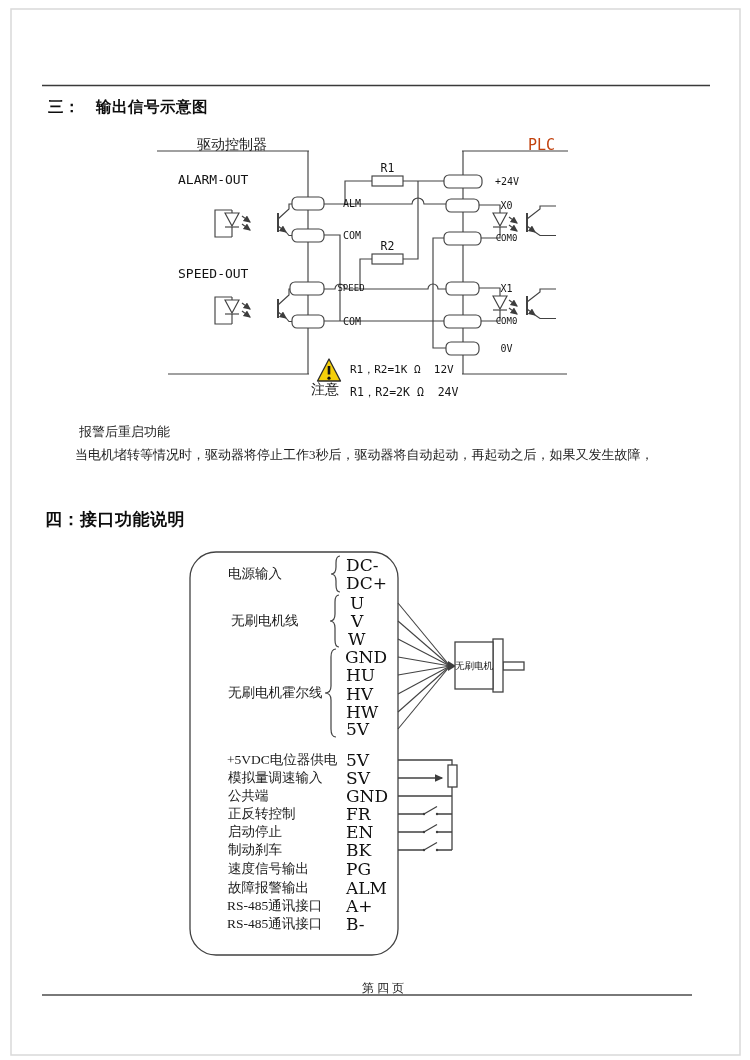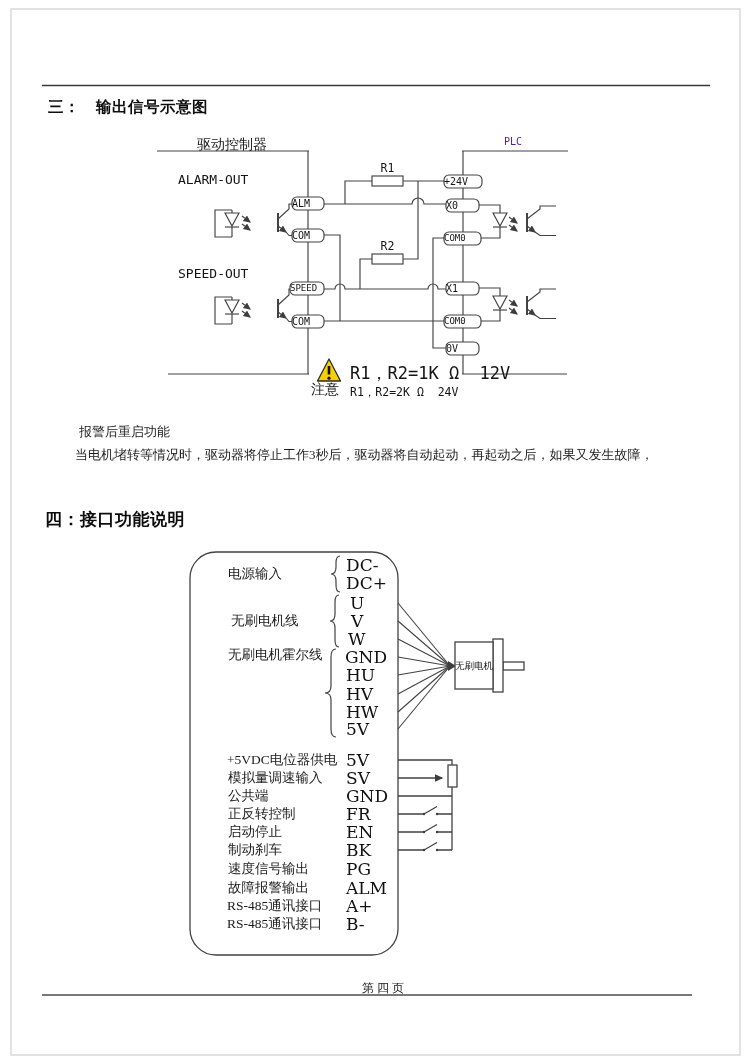--- a/index.html
+++ b/index.html
@@ -2,21 +2,21 @@
 <html><head>
 <meta charset="utf-8">
 <style>
   html,body{margin:0;padding:0;background:#ffffff;}
   #page{position:relative;width:750px;height:1060px;background:#fff;overflow:hidden;
         font-family:"Liberation Serif",serif;color:#1d1d1d;}
   .abs{position:absolute;}
   .mono{font-family:"DejaVu Sans Mono",monospace;}
   .sans{font-family:"Liberation Sans",sans-serif;}
   .cjk{font-family:"Liberation Serif",serif;}
-  .term{position:absolute;font:10px/13px "DejaVu Sans Mono",monospace;text-align:left;color:#151515;}
+  .term{position:absolute;font:10px/13px "DejaVu Sans Mono",monospace;text-align:center;color:#151515;padding-left:44px;}
   .pin{position:absolute;font-family:"DejaVu Serif",serif;font-size:17px;line-height:18px;color:#101010;}
   .plabel{position:absolute;font-size:13.5px;line-height:14px;color:#1a1a1a;font-family:"Liberation Serif",serif;}
   .pre{white-space:pre;}
   svg{position:absolute;left:0;top:0;}
   .hd{font-weight:bold;font-family:"Liberation Sans",sans-serif;color:#0d0d0d;}
 </style>
 </head>
 <body>
 
 <div id="page">
@@ -168,49 +168,49 @@
       </g>
     </g>
   </svg>
 
 
   <div class="abs hd" style="left:48px;top:97px;font-size:15.5px;letter-spacing:0.5px;">
     <span>三：</span><span style="display:inline-block;width:16px;"></span><span>输出信号示意图</span>
   </div>
 
   <div class="abs cjk" style="left:197px;top:136px;font-size:14px;">驱动控制器</div>
-  <div class="abs mono" style="left:504px;top:136px;font-size:10px;color:#4c1d95;">PLC</div>
+  <div class="abs mono" style="left:528px;top:136px;font-size:15px;color:#c2410c;">PLC</div>
   <div class="abs mono" style="left:178px;top:172px;font-size:13px;color:#141414;">ALARM-OUT</div>
   <div class="abs mono" style="left:178px;top:266px;font-size:13px;color:#141414;">SPEED-OUT</div>
   <div class="abs mono" style="left:372px;top:161px;width:31px;text-align:center;font-size:11.5px;color:#141414;">R1</div>
   <div class="abs mono" style="left:372px;top:239px;width:31px;text-align:center;font-size:11.5px;color:#141414;">R2</div>
 
   <div class="term" style="left:292px;top:197px;width:32px;">ALM</div>
   <div class="term" style="left:292px;top:229px;width:32px;">COM</div>
   <div class="term" style="left:290px;top:282px;width:34px;font-size:9px;">SPEED</div>
   <div class="term" style="left:292px;top:315px;width:32px;">COM</div>
   <div class="term" style="left:444px;top:175px;width:38px;">+24V</div>
   <div class="term" style="left:446px;top:199px;width:33px;">X0</div>
   <div class="term" style="left:444px;top:232px;width:37px;font-size:9px;">COM0</div>
   <div class="term" style="left:446px;top:282px;width:33px;">X1</div>
   <div class="term" style="left:444px;top:315px;width:37px;font-size:9px;">COM0</div>
   <div class="term" style="left:446px;top:342px;width:33px;">0V</div>
 
   <div class="abs cjk" style="left:311px;top:381px;font-size:14px;color:#161616;">注意</div>
-  <div class="abs mono pre" style="left:350px;top:362px;font-size:17px;color:#141414;">R1，R2=1K Ω  12V</div>
+  <div class="abs mono pre" style="left:350px;top:362px;font-size:11px;color:#141414;">R1，R2=1K Ω  12V</div>
   <div class="abs mono pre" style="left:350px;top:385px;font-size:11.5px;color:#141414;">R1，R2=2K Ω  24V</div>
 
   <div class="abs cjk" style="left:79px;top:423px;font-size:13px;">报警后重启功能</div>
   <div class="abs cjk" style="left:75px;top:446px;font-size:13px;">当电机堵转等情况时，驱动器将停止工作3秒后，驱动器将自动起动，再起动之后，如果又发生故障，</div>
 
   <div class="abs hd" style="left:45px;top:508px;font-size:17px;letter-spacing:0.5px;">四：接口功能说明</div>
 
   <div class="plabel" style="left:228px;top:567px;">电源输入</div>
   <div class="plabel" style="left:231px;top:614px;">无刷电机线</div>
-  <div class="plabel" style="left:228px;top:648px;text-align:right;">无刷电机霍尔线</div>
+  <div class="plabel" style="left:228px;top:686px;text-align:right;">无刷电机霍尔线</div>
 
   <div class="pin" style="left:346px;top:556px;">DC-</div>
   <div class="pin" style="left:346px;top:574px;">DC+</div>
   <div class="pin" style="left:350px;top:594px;">U</div>
   <div class="pin" style="left:351px;top:612px;">V</div>
   <div class="pin" style="left:348px;top:630px;">W</div>
   <div class="pin" style="left:345px;top:648px;">GND</div>
   <div class="pin" style="left:346px;top:666px;">HU</div>
   <div class="pin" style="left:346px;top:685px;">HV</div>
   <div class="pin" style="left:346px;top:703px;">HW</div>

